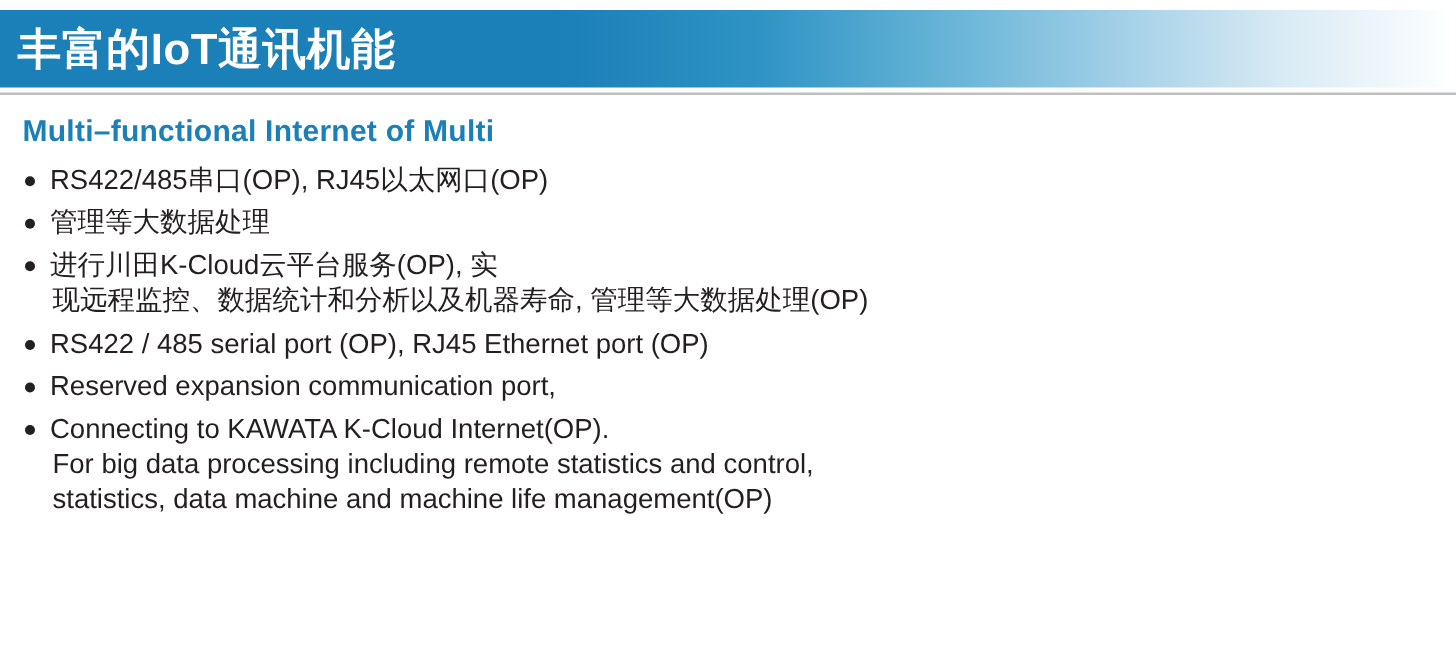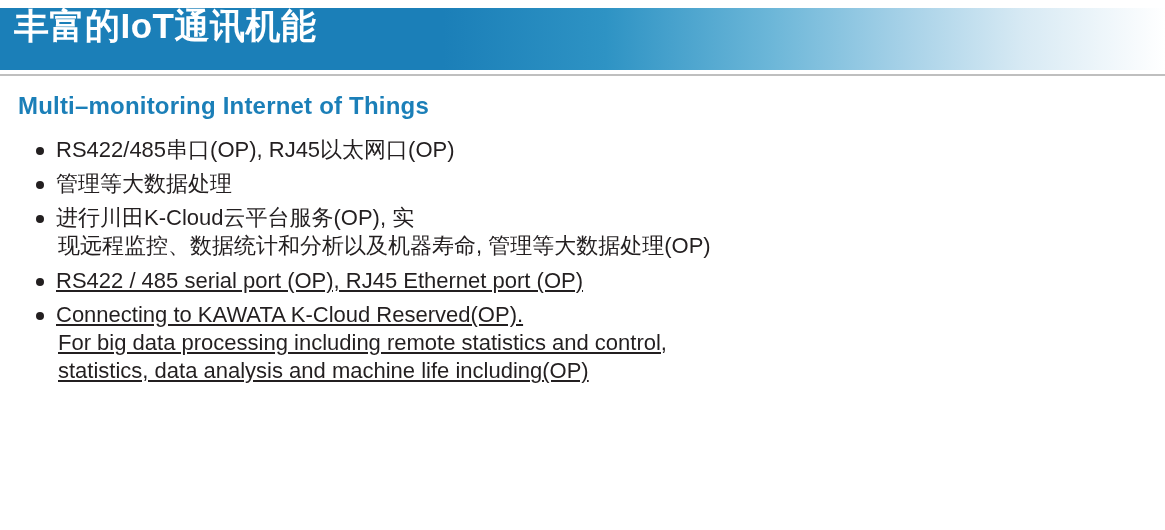--- a/index.html
+++ b/index.html
@@ -27,21 +27,21 @@
     height: 62px;
     background: linear-gradient(to right,
         #1b7fb8 0%,
         #1b7fb8 38%,
         #2e93c4 52%,
         #6bb6d8 66%,
         #a8d2e8 78%,
         #d8eaf4 88%,
         #ffffff 100%);
     display: flex;
-    align-items: flex-start;
+    align-items: center;
   }
   .banner-title {
     color: #ffffff;
     font-size: 35px;
     font-weight: bold;
     letter-spacing: 0.5px;
     padding-left: 14px;
     line-height: 1;
     white-space: nowrap;
   }
@@ -57,21 +57,21 @@
   .subtitle {
     color: #1b7fb8;
     font-size: 24px;
     font-weight: bold;
     margin: 22px 0 10px 18px;
     letter-spacing: 0.2px;
   }
   
   ul.bullets {
     list-style: none;
-    margin: 16px;
+    margin: 0;
     padding: 0 0 0 18px;
   }
   ul.bullets > li {
     position: relative;
     padding-left: 22px;
     margin-bottom: 6px;
     font-size: 22px;
     line-height: 1.28;
     color: #231f20;
   }
@@ -79,41 +79,40 @@
     position: absolute;
     left: 2px;
     top: 11px;
     width: 8px;
     height: 8px;
     border-radius: 50%;
     background: #231f20;
   }
   li.en {
     font-size: 21px;
-    text-decoration: underline;
   }
   li.en .dot {
     top: 10px;
   }
   .cont {
     display: block;
     padding-left: 2px;
   }
 </style>
 </head>
 <body>
 
 <div class="page">
 
   <div class="banner">
     <div class="banner-title">丰富的IoT通讯机能</div>
     <div class="banner-rule"></div>
   </div>
 
-  <div class="subtitle">Multi–monitoring Internet of Things</div>
+  <div class="subtitle">Multi–functional Internet of Multi</div>
 
   <ul class="bullets">
 
     <li>
       <span class="dot"></span>
       <span>RS422/485串口(OP), RJ45以太网口(OP)</span>
     </li>
 
 
     <li>
@@ -126,23 +125,27 @@
       <span>进行川田K-Cloud云平台服务(OP), 实</span>
       <span class="cont">现远程监控、数据统计和分析以及机器寿命, 管理等大数据处理(OP)</span>
     </li>
 
     <li class="en">
       <span class="dot"></span>
       <span>RS422 / 485 serial port (OP), RJ45 Ethernet port (OP)</span>
     </li>
 
 
+    <li class="en">
+      <span class="dot"></span>
+      <span>Reserved expansion communication port,</span>
+    </li>
 
     <li class="en">
       <span class="dot"></span>
-      <span>Connecting to KAWATA K-Cloud Reserved(OP).</span>
+      <span>Connecting to KAWATA K-Cloud Internet(OP).</span>
       <span class="cont">For big data processing including remote statistics and control,</span>
-      <span class="cont">statistics, data analysis and machine life including(OP)</span>
+      <span class="cont">statistics, data machine and machine life management(OP)</span>
     </li>
 
   </ul>
 
 </div>
 
 </body></html>

